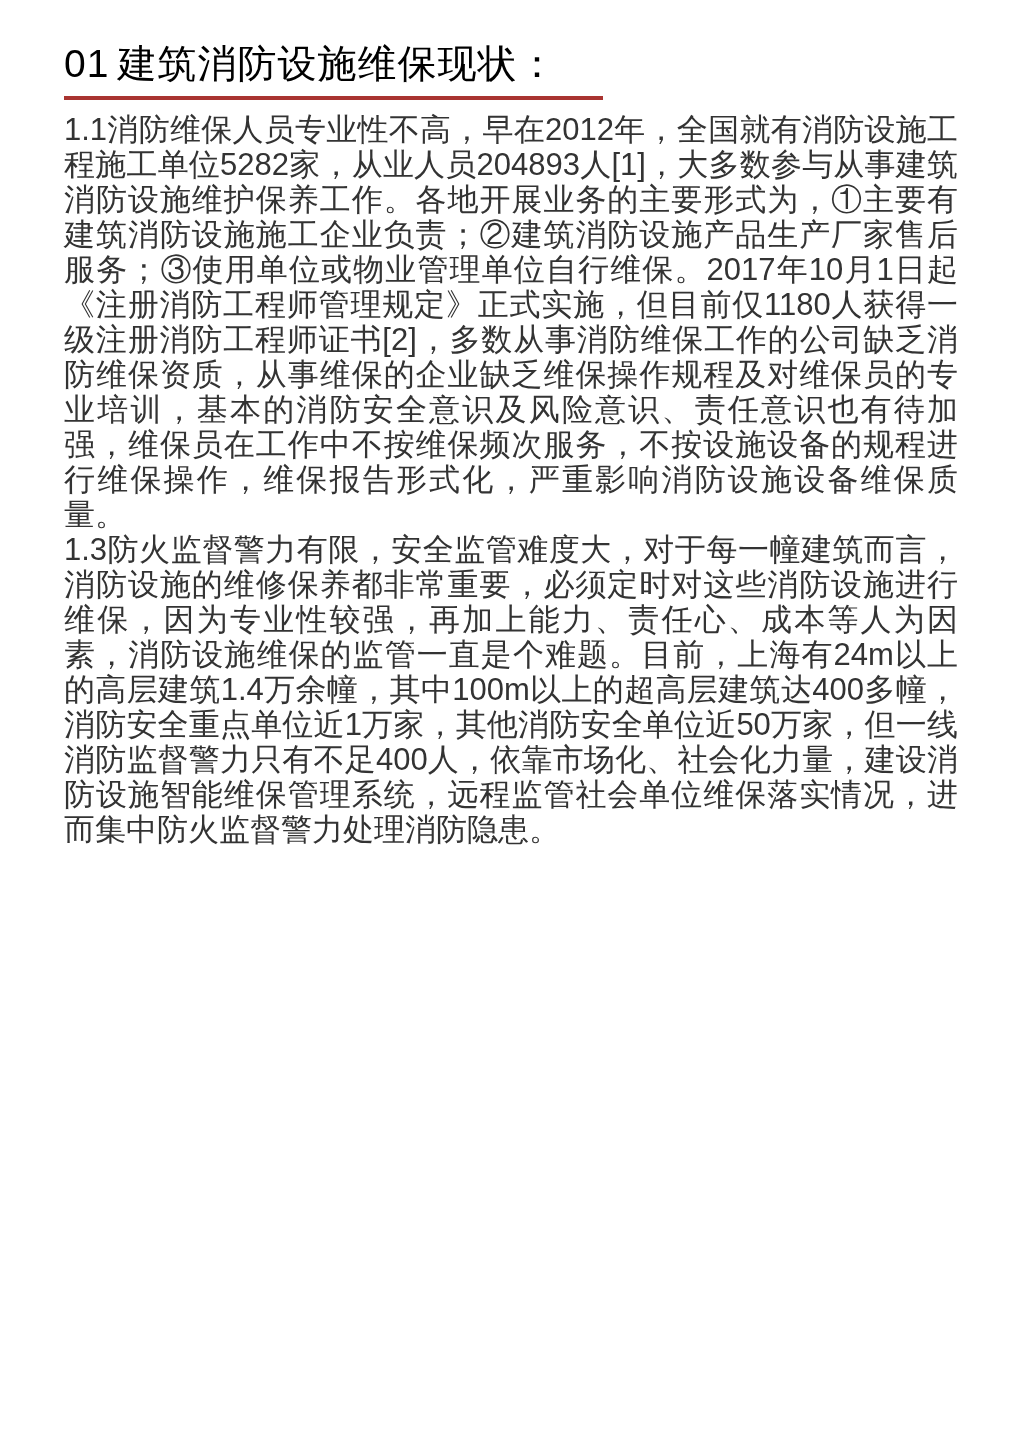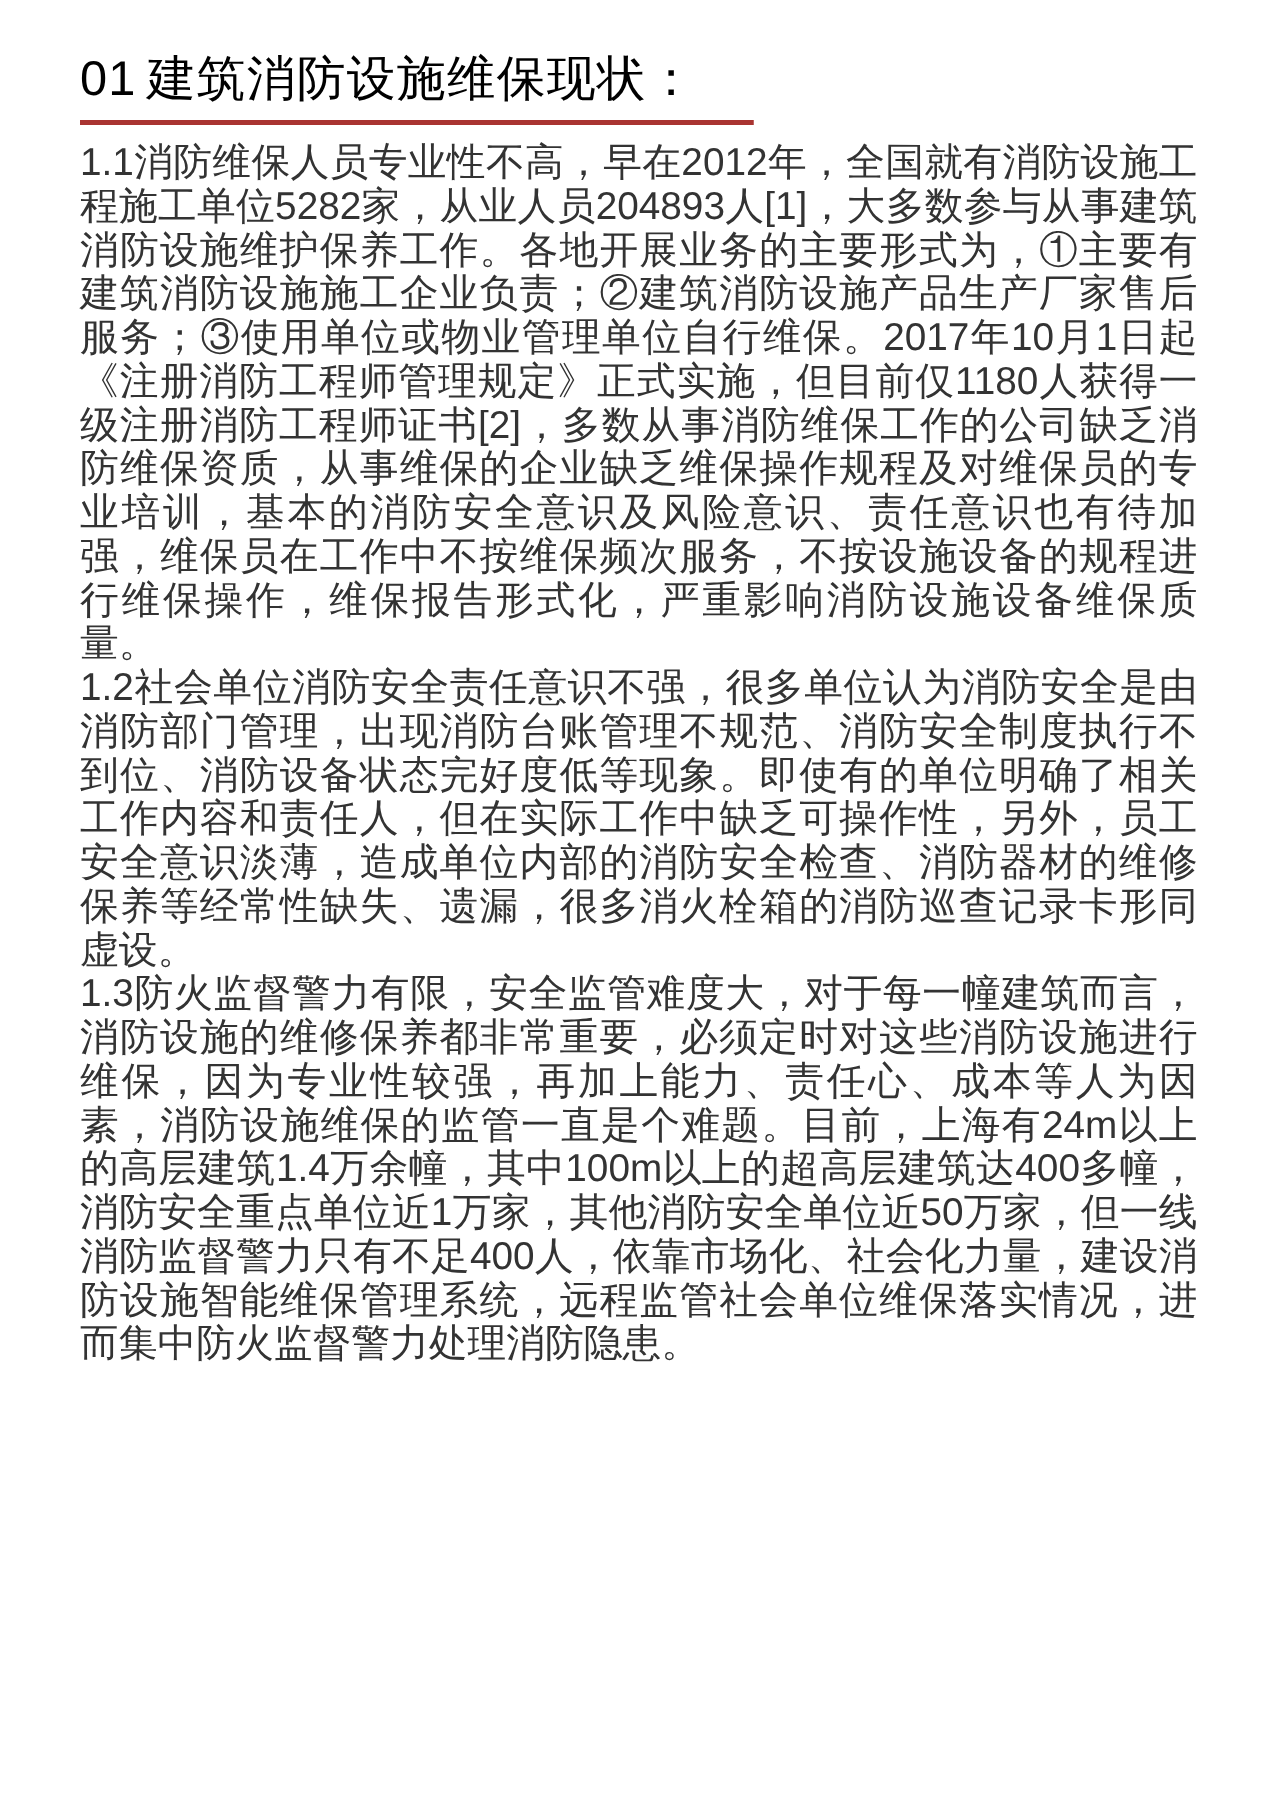--- a/index.html
+++ b/index.html
@@ -47,17 +47,16 @@
 </style>
 </head>
 <body>
 
 <div class="page">
 
   <h1 class="heading"><span class="num">01</span><span>建筑消防设施维保现状：</span></h1>
 
   <p class="body-para">1.1消防维保人员专业性不高，早在2012年，全国就有消防设施工程施工单位5282家，从业人员204893人[1]，大多数参与从事建筑消防设施维护保养工作。各地开展业务的主要形式为，①主要有建筑消防设施施工企业负责；②建筑消防设施产品生产厂家售后服务；③使用单位或物业管理单位自行维保。2017年10月1日起《注册消防工程师管理规定》正式实施，但目前仅1180人获得一级注册消防工程师证书[2]，多数从事消防维保工作的公司缺乏消防维保资质，从事维保的企业缺乏维保操作规程及对维保员的专业培训，基本的消防安全意识及风险意识、责任意识也有待加强，维保员在工作中不按维保频次服务，不按设施设备的规程进行维保操作，维保报告形式化，严重影响消防设施设备维保质量。</p>
 
-  <p class="body-para">1.2社会单位消防安全责任意识不强，很多单位认为消防安全是由消防部门管理，出现消防台账管理不规范、消防安全制度执行不到位、消防设备状态完好度低等现象。即使有的单位明确了相关工作内容和责任人，但在实际工作中缺乏可操作性，另外，员工安全意识淡薄，造成单位内部的消防安全检查、消防器材的维修保养等经常性缺失、遗漏，很多消火栓箱的消防巡查记录卡形同虚设。</p>
 
   <p class="body-para">1.3防火监督警力有限，安全监管难度大，对于每一幢建筑而言，消防设施的维修保养都非常重要，必须定时对这些消防设施进行维保，因为专业性较强，再加上能力、责任心、成本等人为因素，消防设施维保的监管一直是个难题。目前，上海有24m以上的高层建筑1.4万余幢，其中100m以上的超高层建筑达400多幢，消防安全重点单位近1万家，其他消防安全单位近50万家，但一线消防监督警力只有不足400人，依靠市场化、社会化力量，建设消防设施智能维保管理系统，远程监管社会单位维保落实情况，进而集中防火监督警力处理消防隐患。</p>
 
 </div>
 
 </body></html>

